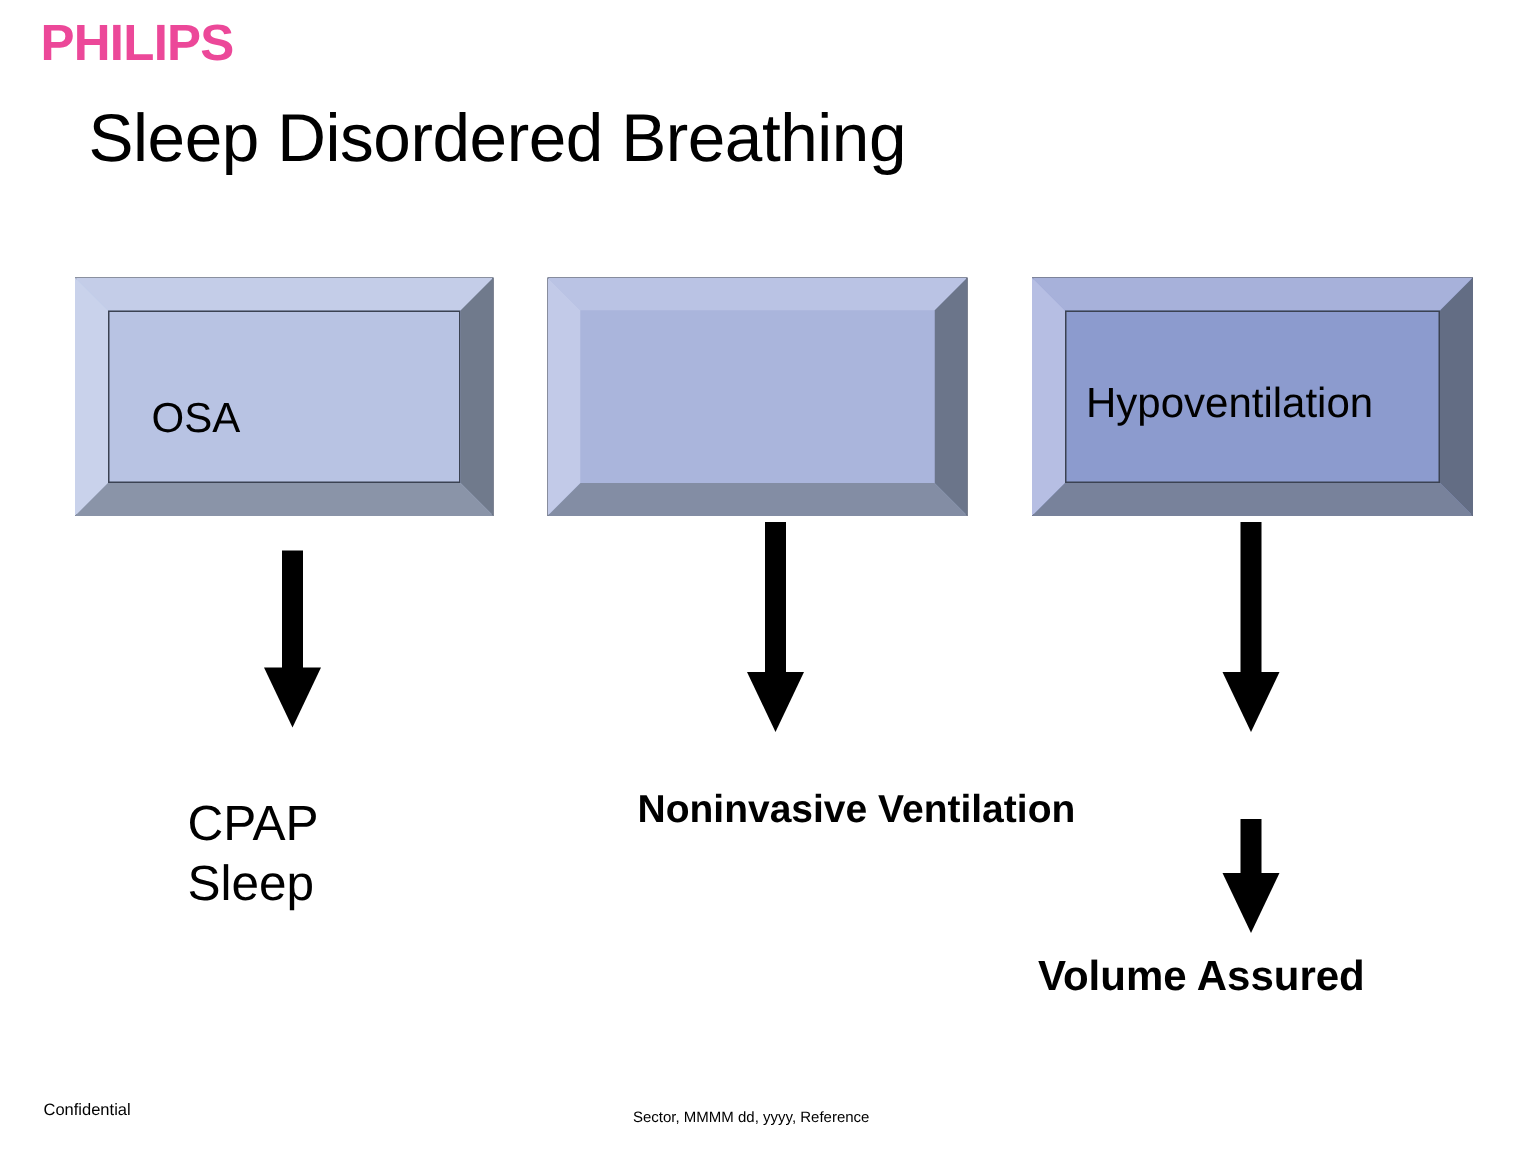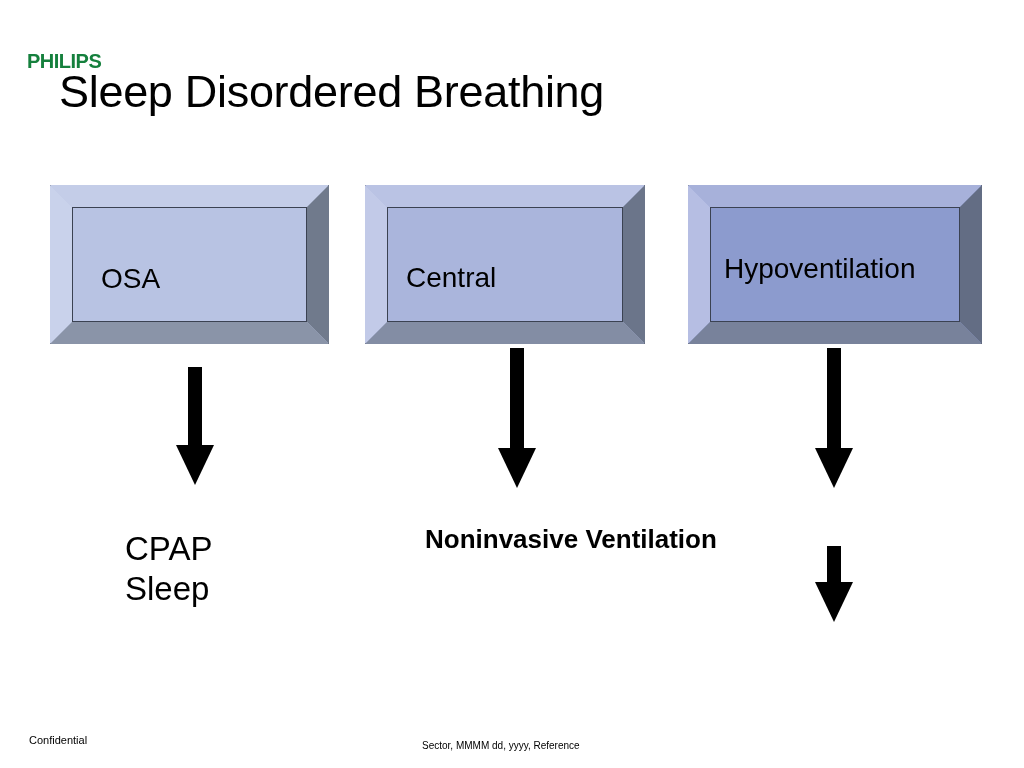--- a/index.html
+++ b/index.html
@@ -16,26 +16,25 @@
     color: #000000;
   }
 
   
   #philips-logo {
     position: absolute;
     left: 27px;
     top: 12px;
     font-family: "Liberation Sans", sans-serif;
     font-weight: bold;
-    font-size: 20px;
+    font-size: 34px;
     letter-spacing: -0.5px;
-    color: #15803d;
+    color: #ec4899;
     line-height: 1;
     user-select: none;
-    margin-top: 39px;
   }
 
   
   #slide-title {
     position: absolute;
     left: 59px;
     top: 67px;
     font-size: 45px;
     font-weight: normal;
     line-height: 1.1;
@@ -190,23 +189,20 @@
     <span class="label" style="margin-left:28px; margin-top:28px;">OSA</span>
   </div>
 </div>
 
 <div class="bevel-box" id="box-central" style="left:365px; top:185px; width:280px; height:159px;">
   <div class="face"></div>
   <div class="bv bv-top"></div>
   <div class="bv bv-left"></div>
   <div class="bv bv-right"></div>
   <div class="bv bv-bottom"></div>
-  <div class="inner">
-    <span class="label" style="margin-left:18px; margin-top:26px;">Central</span>
-  </div>
 </div>
 
 <div class="bevel-box" id="box-hypo" style="left:688px; top:185px; width:294px; height:159px;">
   <div class="face"></div>
   <div class="bv bv-top"></div>
   <div class="bv bv-left"></div>
   <div class="bv bv-right"></div>
   <div class="bv bv-bottom"></div>
   <div class="inner">
     <span class="label" style="margin-left:13px; margin-top:8px;">Hypoventilation</span>
@@ -234,16 +230,17 @@
 </div>
 
 <div class="flow-label" id="label-cpap-bipap">
   <div>CPAP</div>
   <div>Sleep</div>
 </div>
 
 <div class="flow-label" id="label-niv">Noninvasive Ventilation</div>
 
 <div class="flow-label" id="label-vaps">
+  <div>Volume Assured</div>
 </div>
 
 <div id="footer-confidential">Confidential</div>
 <div id="footer-reference">Sector, MMMM dd, yyyy, Reference</div>
 
 </body></html>

